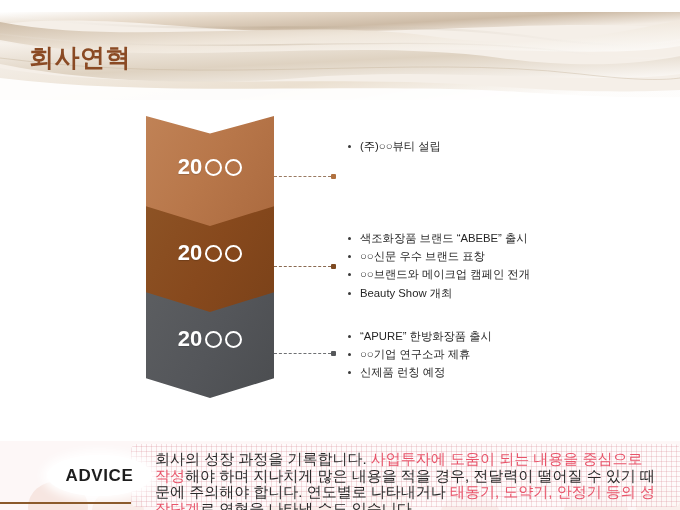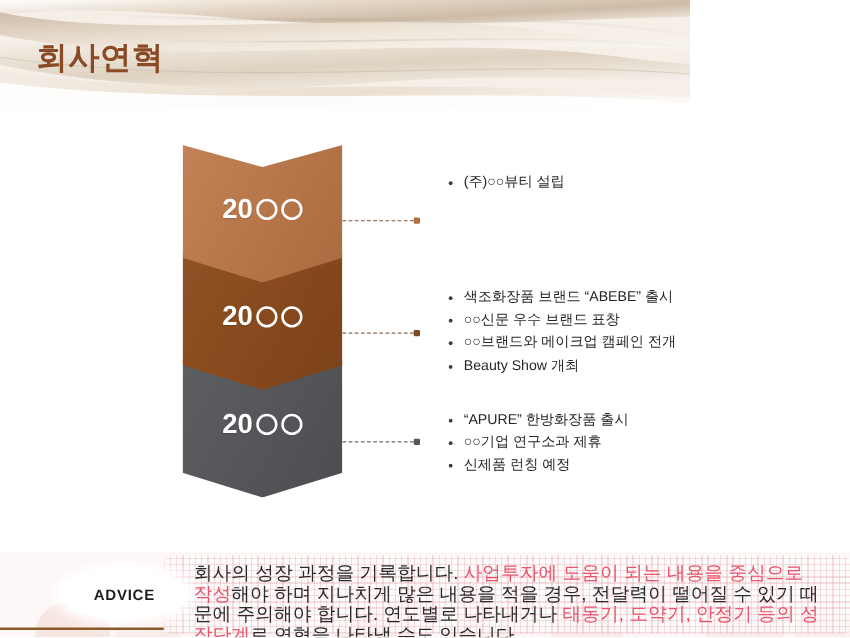--- a/index.html
+++ b/index.html
@@ -11,22 +11,22 @@
     overflow:hidden;
   }
   #slide {
     position:relative;
     width:680px; height:510px;
     background:#ffffff;
   }
 
   
   #header {
-    position:absolute; left:0; top:0;
-    width:552px; height:88px;
+    position:absolute; left:0; top:12px;
+    width:680px; height:88px;
     overflow:hidden;
     background:linear-gradient(180deg,#efe6dc 0%,#f6f0e9 38%,#fbf7f3 70%,#ffffff 100%);
   }
   #header svg { position:absolute; left:0; top:0; display:block; }
   #page-title {
     position:absolute;
     left:29px; top:29px;
     font-size:25px;
     font-weight:bold;
     letter-spacing:0.5px;
@@ -75,21 +75,21 @@
   #conn-1 .dash { width:57px; border-top-color:#9a7a62; }
   #conn-1 .dot  { left:57px; background:#b0713f; }
   #conn-2 { left:274px; top:266px; width:62px; }
   #conn-2 .dash { width:57px; border-top-color:#8a6a52; }
   #conn-2 .dot  { left:57px; background:#7d4a22; }
   #conn-3 { left:274px; top:353px; width:62px; }
   #conn-3 .dash { width:57px; border-top-color:#6e7073; }
   #conn-3 .dot  { left:57px; background:#55575a; }
 
   
-  .list { position:absolute; left:357px; width:310px; }
+  .list { position:absolute; left:346px; width:310px; }
   #list-1 { top:137px; }
   #list-2 { top:229px; }
   #list-3 { top:327px; }
   .list ul { list-style:none; }
   .list li {
     position:relative;
     padding-left:14px;
     font-size:11.3px;
     line-height:18.2px;
     color:#262626;
@@ -124,21 +124,21 @@
   }
   #advice-ellipse {
     position:absolute; left:47px; top:14px;
     width:105px; height:41px;
     background:#ffffff; border-radius:50%;
     display:flex; align-items:center; justify-content:center;
     box-shadow:0 0 10px 5px rgba(255,255,255,0.95);
     z-index:3;
   }
   #advice-label {
-    font-size:12px; font-weight:bold; letter-spacing:0.6px; color:#1d1d1d;
+    font-size:17px; font-weight:bold; letter-spacing:0.6px; color:#1d1d1d;
   }
   #advice-rule {
     position:absolute; left:0; top:61px; width:131px; height:2px;
     background:#8b5a2b; z-index:4;
   }
   #advice-text {
     position:absolute; left:155px; top:10px;
     width:505px;
     font-size:15px; line-height:16.6px;
     color:#2a2a2a; z-index:3;

